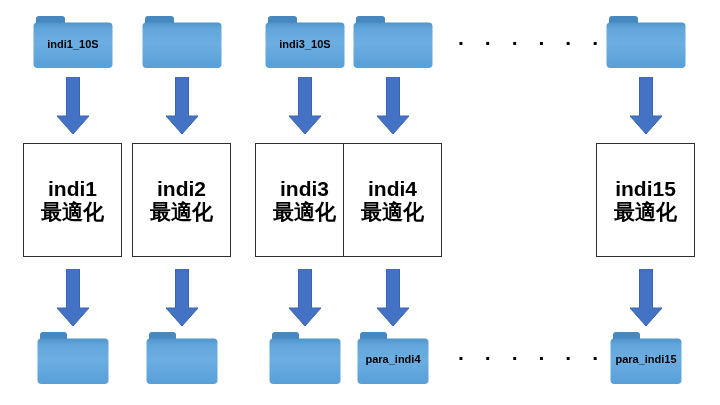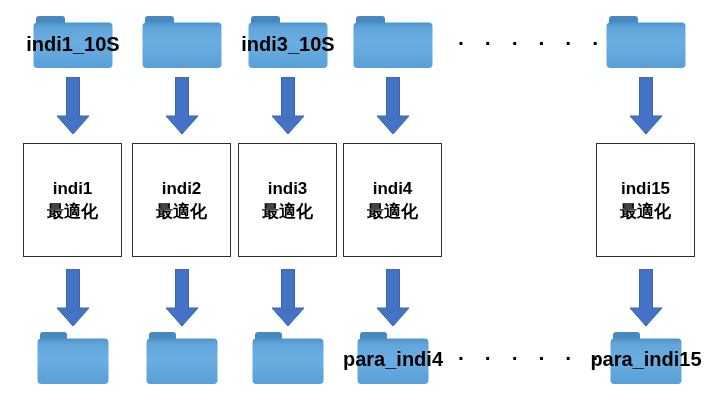--- a/index.html
+++ b/index.html
@@ -6,33 +6,33 @@
   #stage{
     position:relative;width:720px;height:405px;background:#ffffff;
     font-family:"Liberation Sans","DejaVu Sans",sans-serif;overflow:hidden;
   }
   .col{position:absolute;top:0;height:405px;width:104px;}
   .folder-wrap{position:absolute;left:0;width:100%;display:flex;justify-content:center;}
   .folder-top{top:15px;}
   .folder-bottom{top:331px;}
   .folder-label{
     position:absolute;left:-10px;right:-10px;text-align:center;
-    font-size:20px;font-weight:bold;color:#000;line-height:18px;z-index:3;
+    font-size:11px;font-weight:bold;color:#000;line-height:18px;z-index:3;
   }
   .folder-label-top{top:35px;}
   .folder-label-bottom{top:350px;}
   .arrow-wrap{position:absolute;left:0;width:100%;display:flex;justify-content:center;}
   .arrow-1{top:77px;}
   .arrow-2{top:269px;}
   .optbox{
     position:absolute;top:143px;left:2px;width:97px;height:112px;
     background:#ffffff;border:1.5px solid #2e2e2e;
     display:flex;flex-direction:column;align-items:center;justify-content:center;
   }
-  .optbox-line{font-size:17px;font-weight:bold;color:#000;line-height:23px;text-align:center;}
+  .optbox-line{font-size:21px;font-weight:bold;color:#000;line-height:23px;text-align:center;}
   .dots{
     position:absolute;left:458px;width:118px;text-align:center;
     font-size:21px;font-weight:bold;color:#000;letter-spacing:7px;line-height:22px;
     white-space:nowrap;
   }
   .dots-top{top:32px;}
   .dots-bottom{top:347px;}
   svg{display:block;}
 </style>
 </head>
@@ -103,21 +103,21 @@
         </svg>
     </div>
     <div class="folder-wrap folder-bottom">
       <svg width="72" height="54" viewBox="0 0 72 54">
         <rect x="3" y="1" width="27" height="12" rx="3" fill="#4788C0"></rect>
         <rect x="0.5" y="7.5" width="71" height="45.5" rx="4" fill="url(#fgrad)"></rect>
       </svg>
     </div>
   </div>
 
-  <div class="col" style="left:236px">
+  <div class="col" style="left:253px">
     <div class="folder-wrap folder-top">
       <svg width="80" height="54" viewBox="0 0 80 54">
         <rect x="3" y="1" width="29" height="12" rx="3" fill="#4788C0"></rect>
         <rect x="0.5" y="7.5" width="79" height="45.5" rx="4" fill="url(#fgrad)"></rect>
       </svg>
     </div>
     <div class="folder-label folder-label-top">indi3_10S</div>
     <div class="arrow-wrap arrow-1">
       <svg width="34" height="58" viewBox="0 0 34 58">
           <polygon points="10.5,0 23.5,0 23.5,39 33,39 17,57 1,39 10.5,39" fill="#4472C4" stroke="#3A65AE" stroke-width="1"></polygon>

